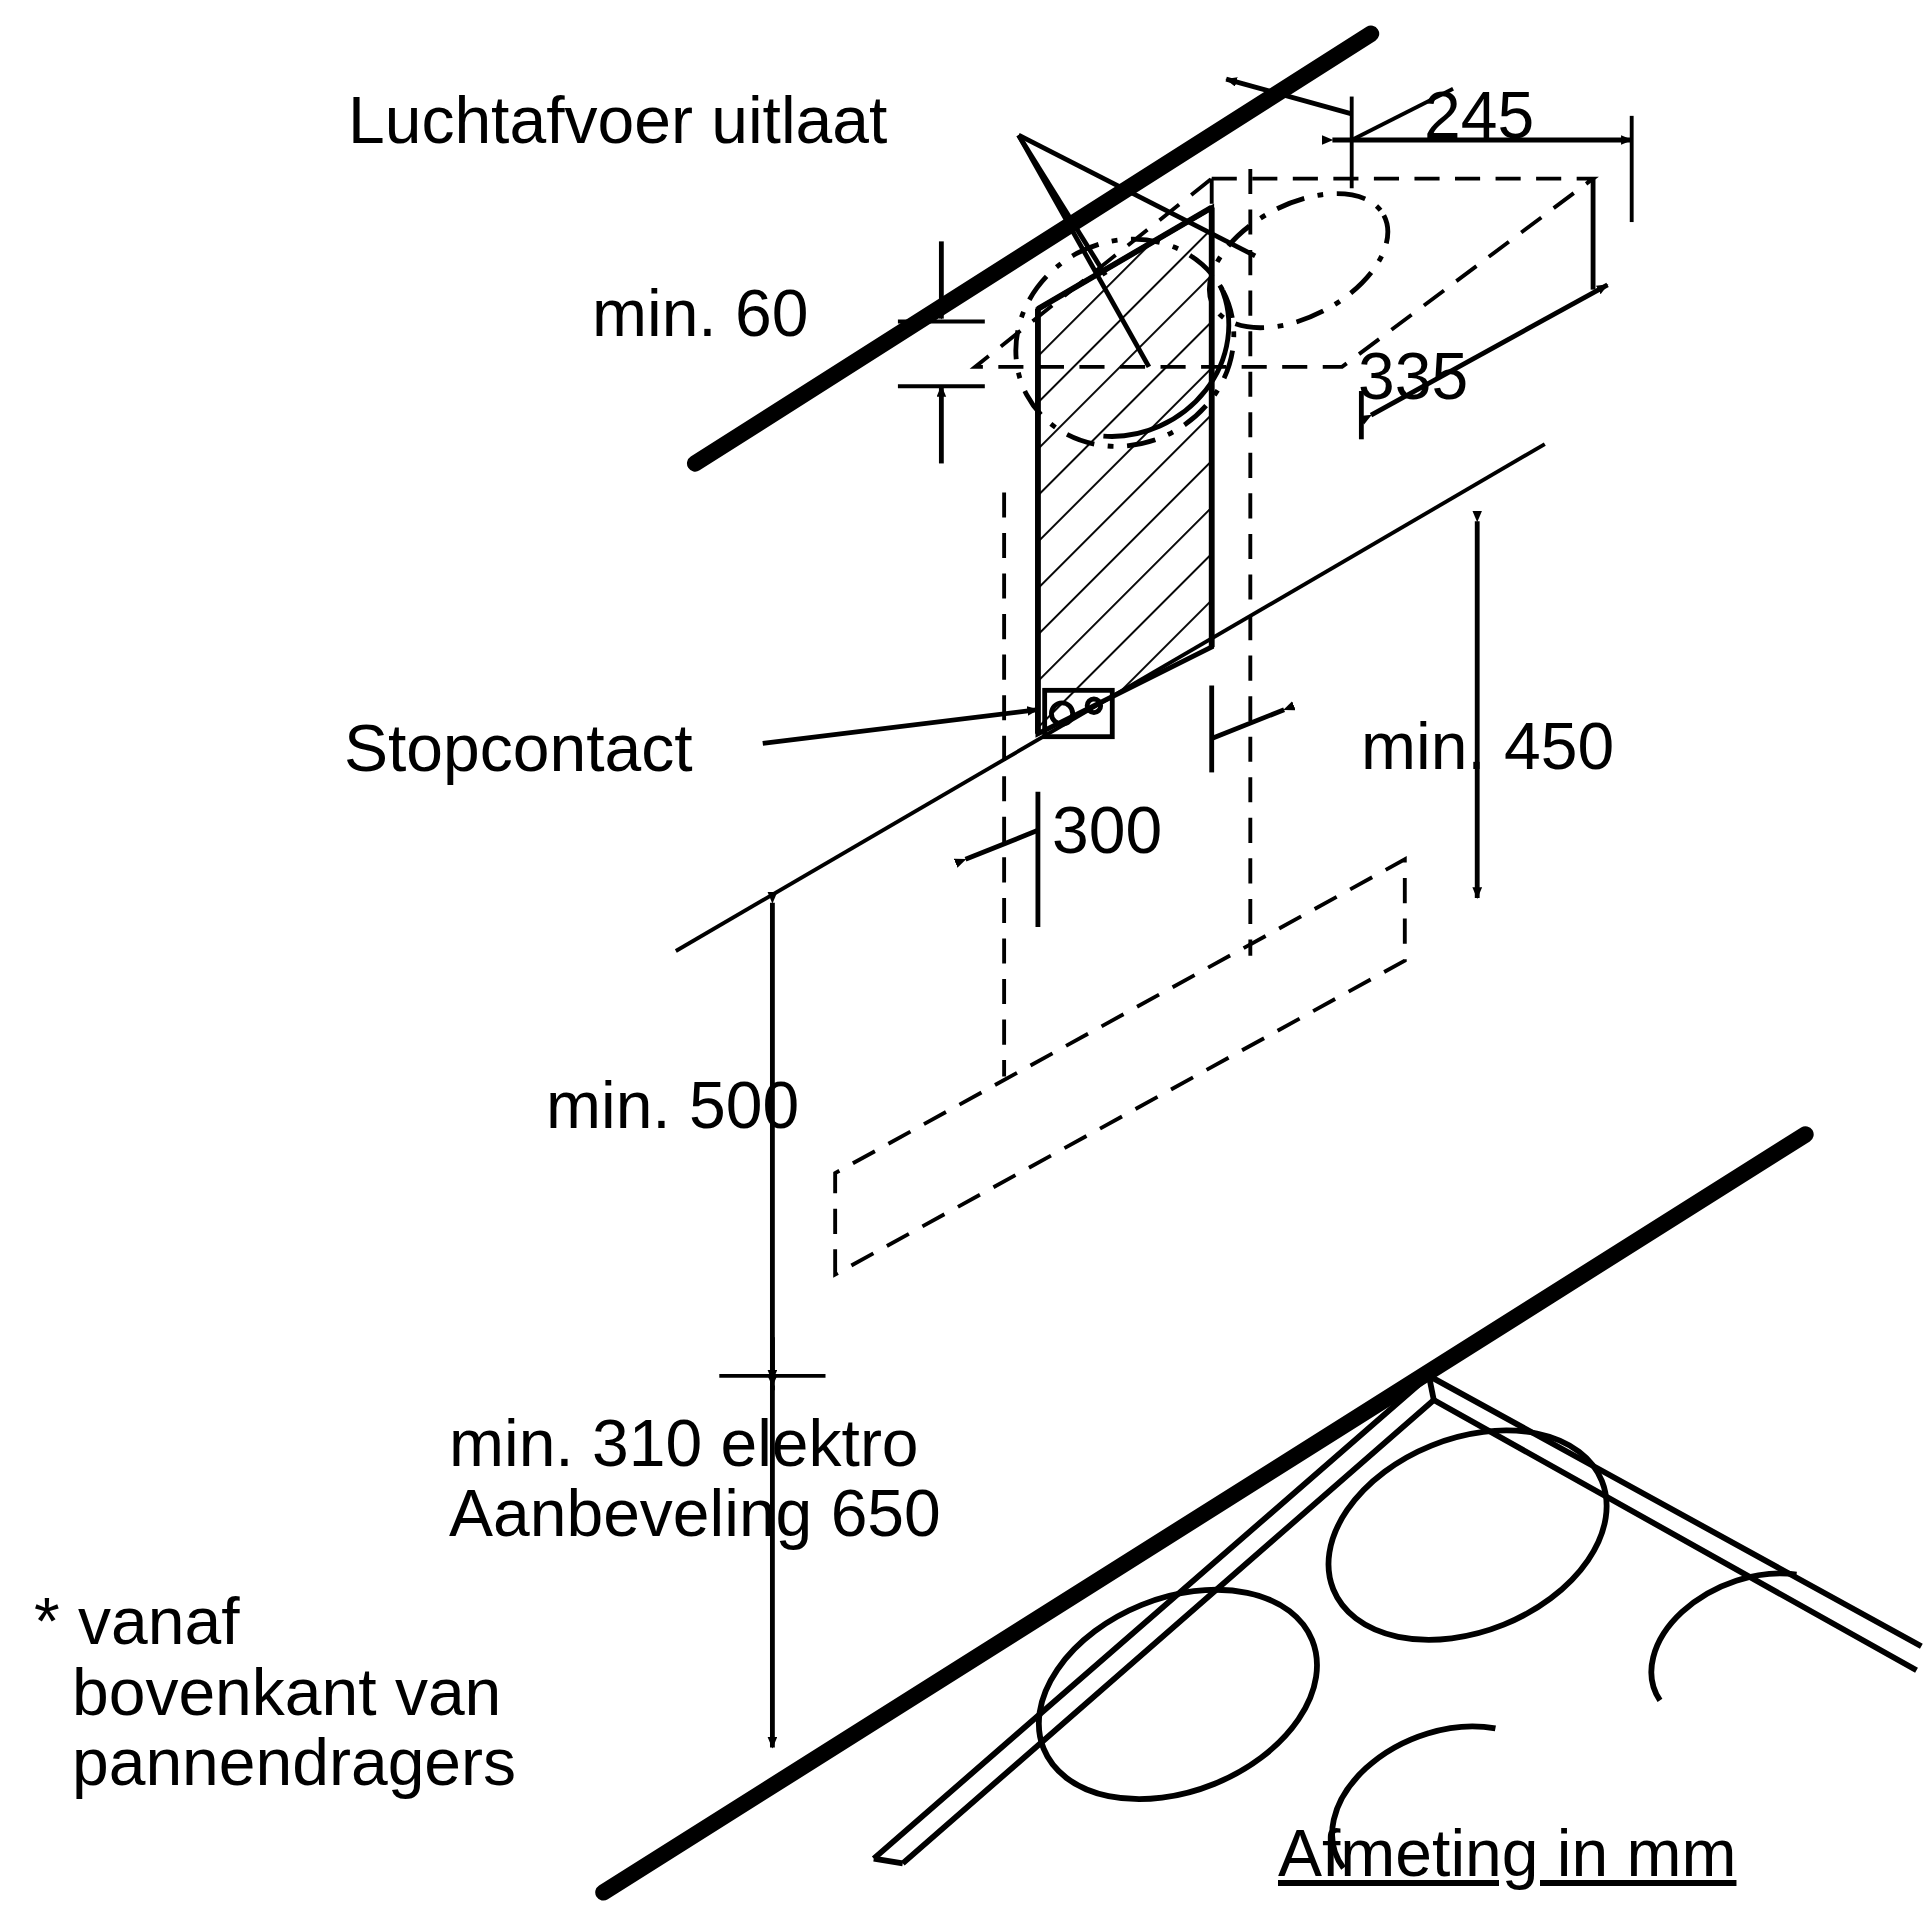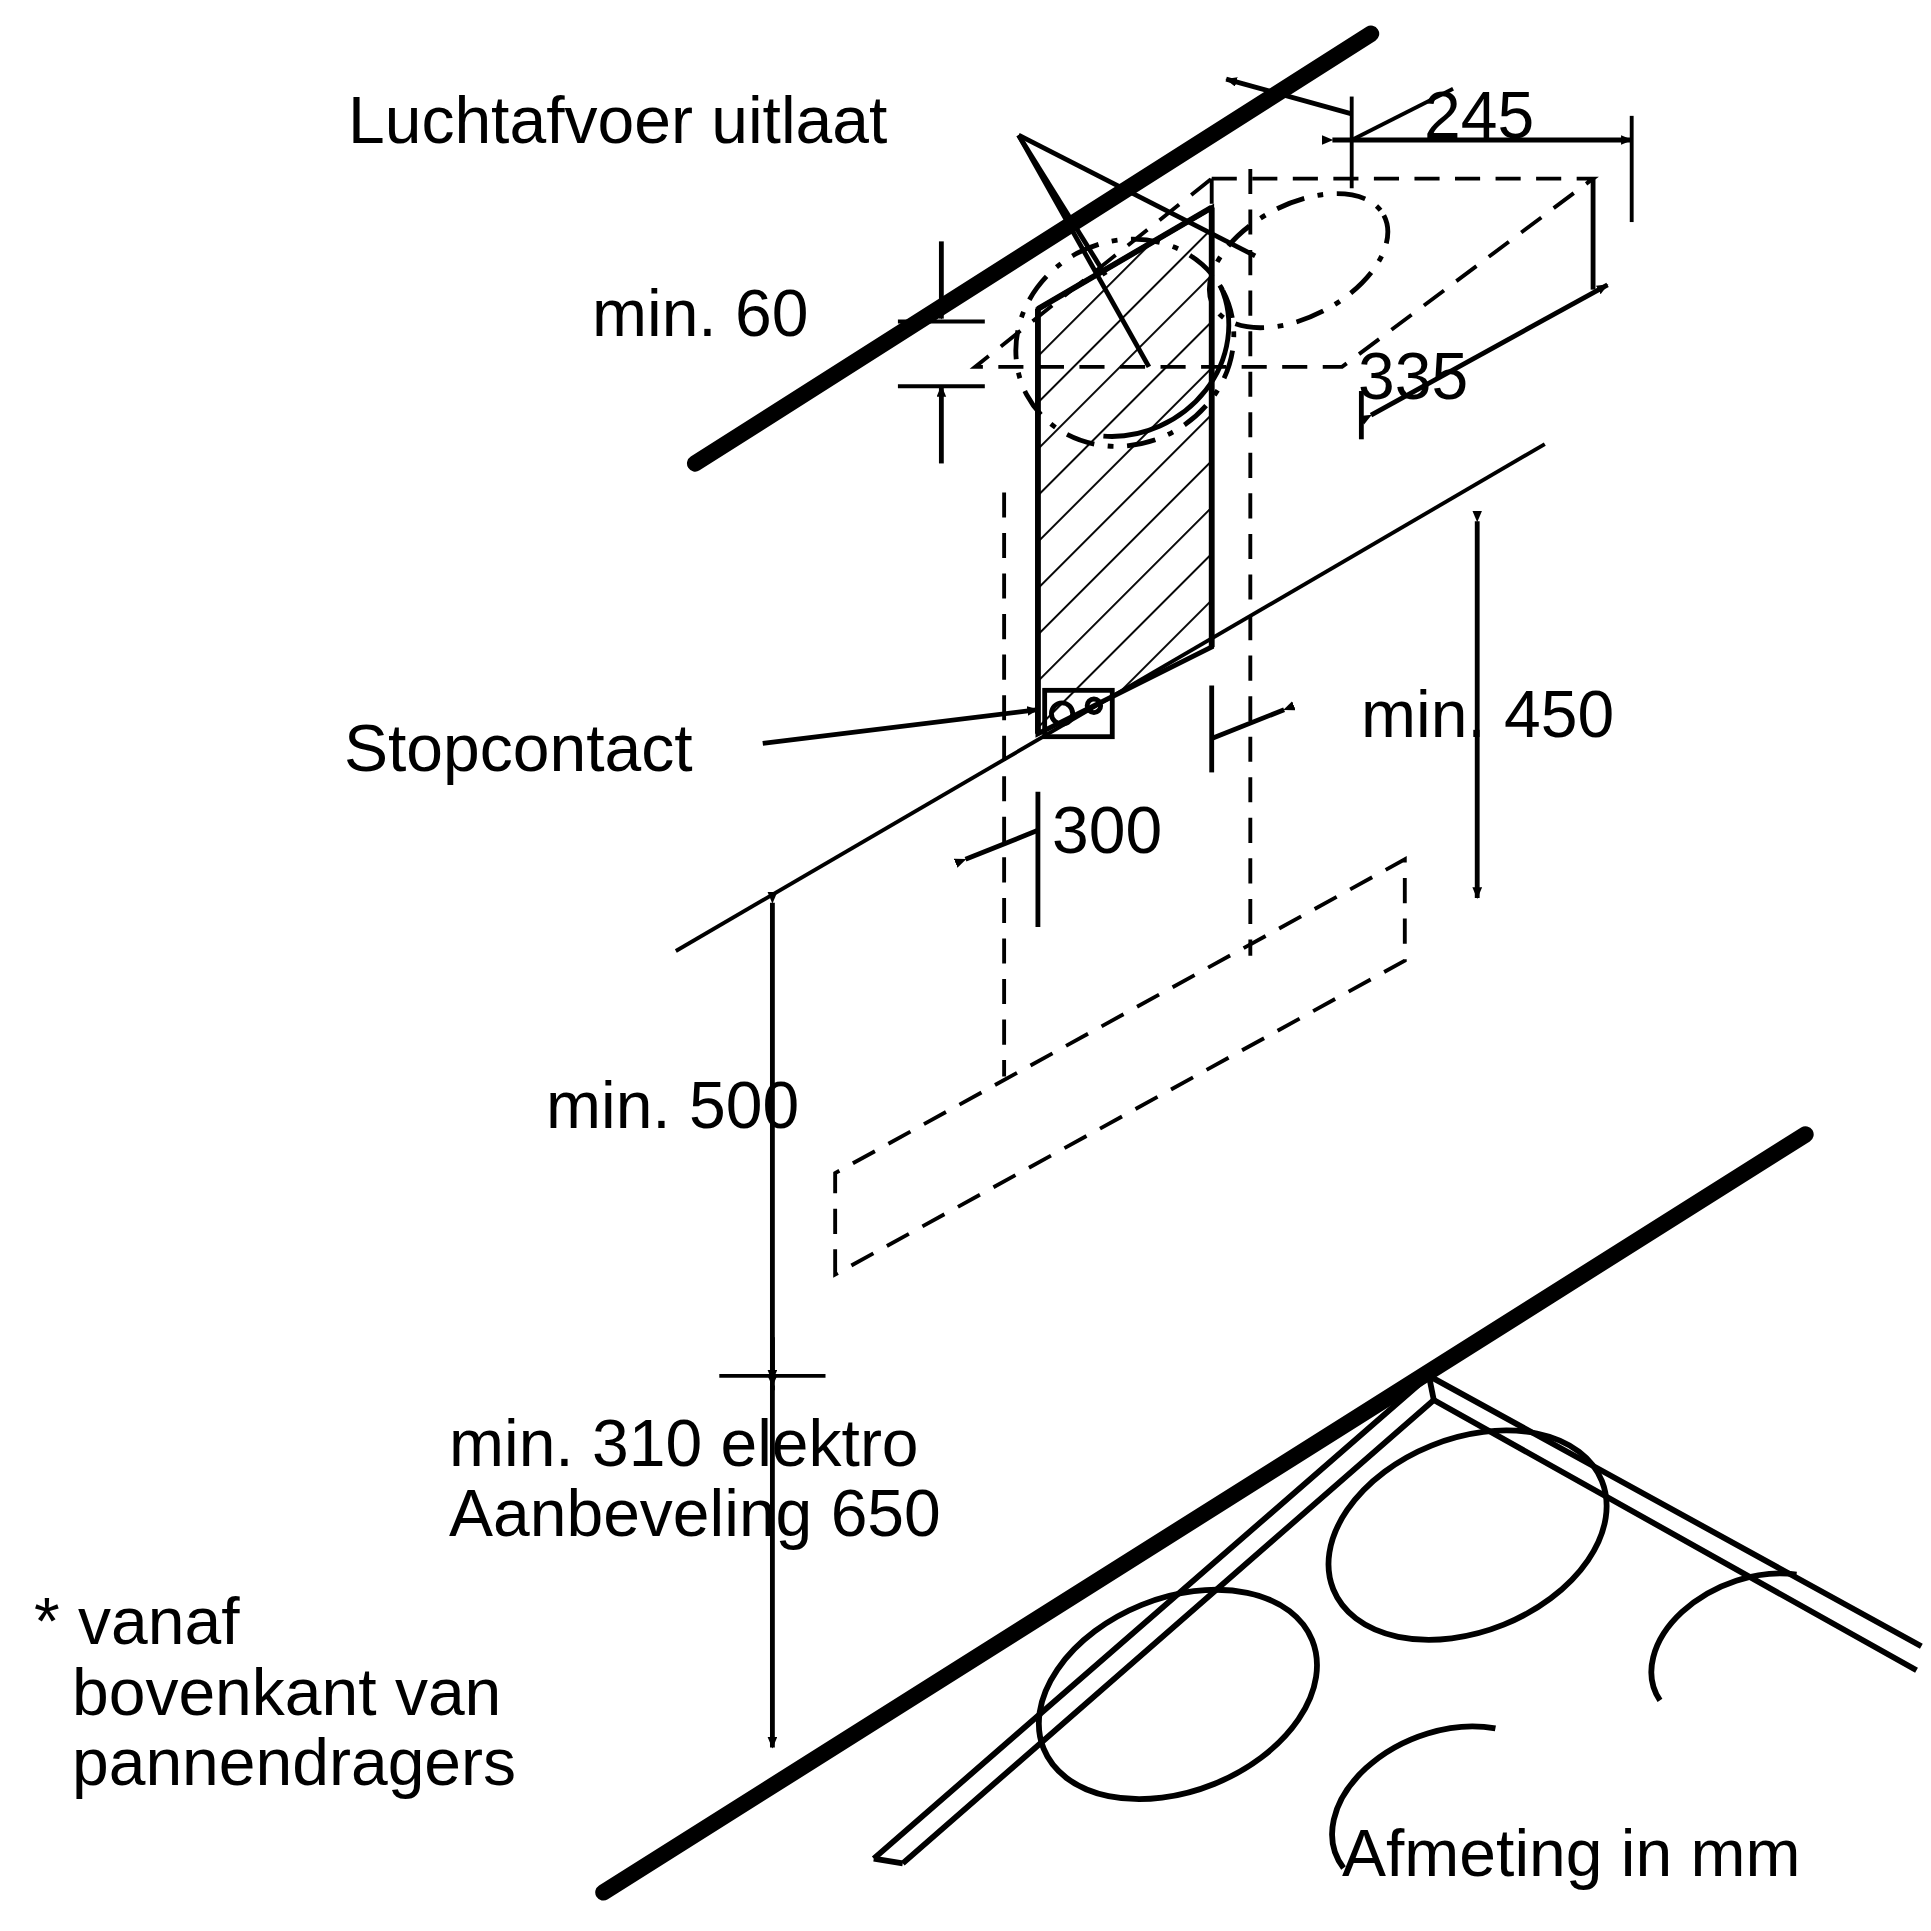--- a/index.html
+++ b/index.html
@@ -170,31 +170,31 @@
   <div class="lbl" style="left:592px; top:275px;">min. 60</div>
 
   <div class="lbl" style="left:1424px; top:77px;">245</div>
 
   <div class="lbl" style="left:1358px; top:338px;">335</div>
 
   <div class="lbl" style="left:328px; top:710px;margin-left:16px;">Stopcontact</div>
 
   <div class="lbl" style="left:1052px; top:792px;">300</div>
 
-  <div class="lbl" style="left:1361px; top:676px;text-align:right;">min. 450</div>
+  <div class="lbl" style="left:1361px; top:708px;text-align:right;">min. 450</div>
 
   <div class="lbl" style="left:546px; top:1067px;">min. 500</div>
 
   <div class="lbl" style="left:449px; top:1405px;">min. 310 elektro</div>
 
   <div class="lbl" style="left:449px; top:1475px;">Aanbeveling 650</div>
 
 
   <div class="lbl" style="left:34px; top:1583px;text-align:center;">* vanaf</div>
 
   <div class="lbl" style="left:72px; top:1654px;">bovenkant van</div>
 
   <div class="lbl" style="left:72px; top:1724px;">pannendragers</div>
 
-  <div class="lbl" style="left:1342px; top:1815px;">Afmeting in mm</div>
+  <div class="lbl" style="left:1278px; top:1815px;text-decoration:underline;">Afmeting in mm</div>
 
 </div>
 
 
 </body></html>

